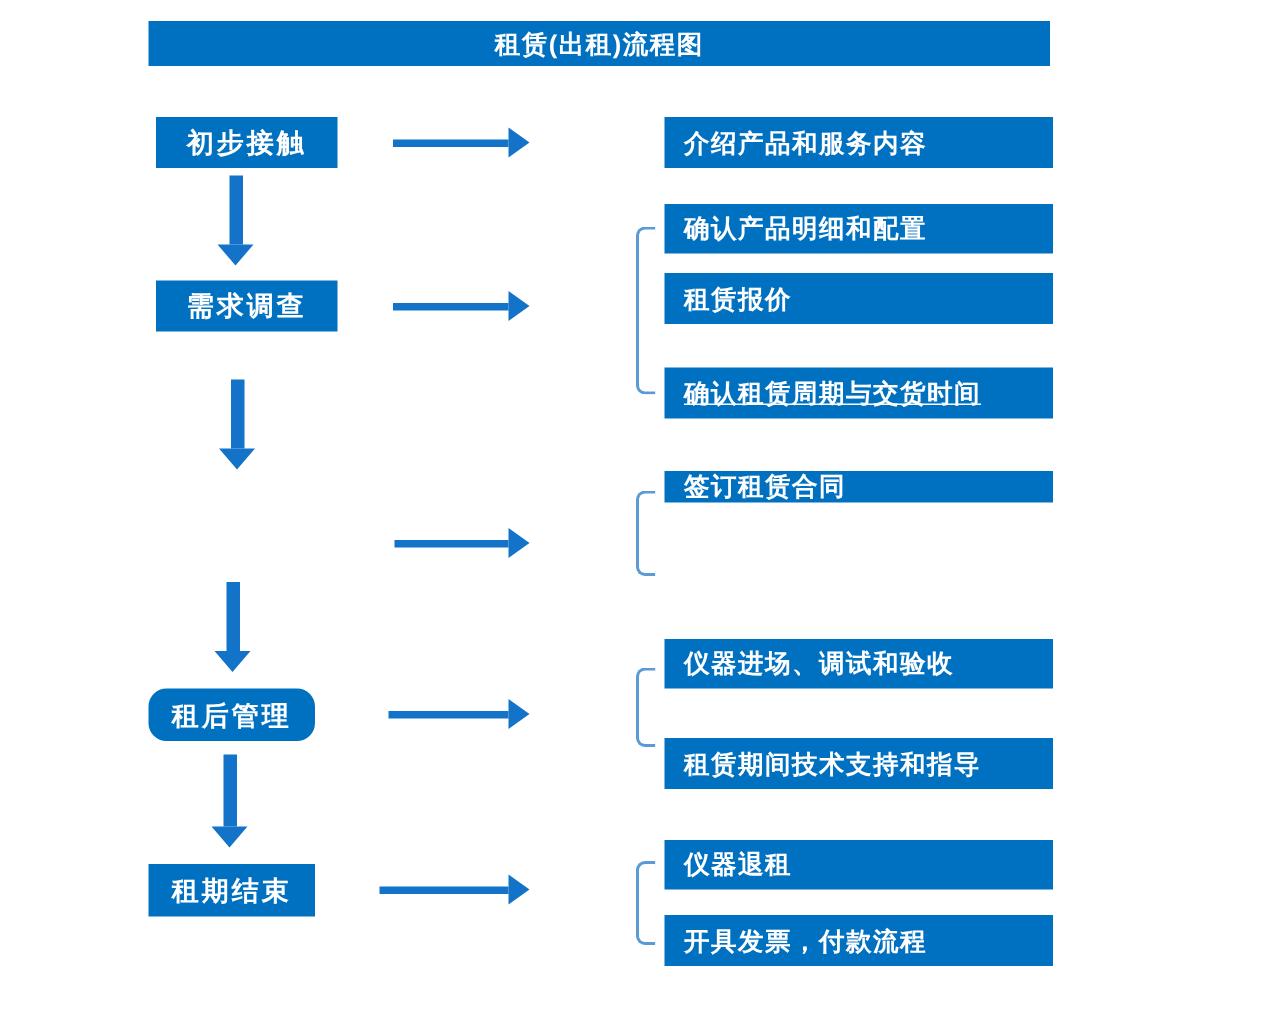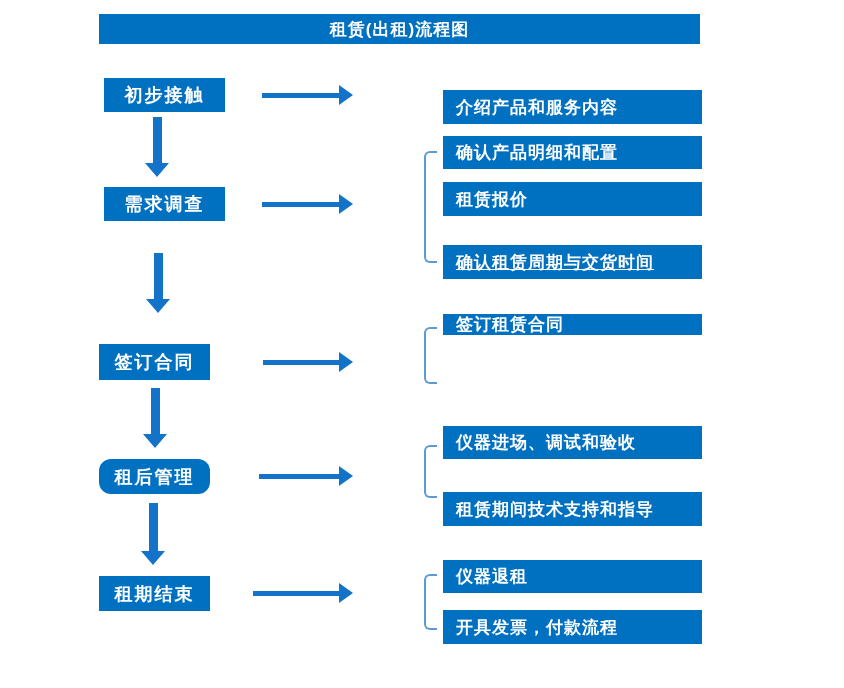--- a/index.html
+++ b/index.html
@@ -39,21 +39,20 @@
 </style>
 </head>
 <body>
 
 <div class="canvas">
 
   <div class="title">租赁(出租)流程图</div>
 
   <div class="step" style="left:104px; top:78px; width:121px; height:34px;">初步接触</div>
   <div class="step" style="left:104px; top:187px; width:121px; height:34px;">需求调查</div>
-  <div class="step" style="left:99px; top:344px; width:111px; height:36px;">签订合同</div>
   <div class="step" style="left:99px; top:459px; width:111px; height:35px;border-radius:12px;">租后管理</div>
   <div class="step" style="left:99px; top:576px; width:111px; height:35px;">租期结束</div>
 
   <div class="varrow" style="left:144px; top:117px; height:60px;">
     <span class="shaft"></span>
     <span class="head"></span>
   </div>
   <div class="varrow" style="left:145px; top:253px; height:60px;">
     <span class="shaft"></span>
     <span class="head"></span>
@@ -86,21 +85,21 @@
   <div class="harrow" style="left:253px; top:583px; width:100px;">
     <span class="shaft"></span>
     <span class="head"></span>
   </div>
 
   <div class="bracket" style="top:151px; height:112px;"></div>
   <div class="bracket" style="top:327px; height:57px;"></div>
   <div class="bracket" style="top:445px; height:53px;"></div>
   <div class="bracket" style="top:574px; height:56px;"></div>
 
-  <div class="detail" style="top:90px; height:34px;">介绍产品和服务内容</div>
+  <div class="detail" style="top:78px; height:34px;">介绍产品和服务内容</div>
   <div class="detail" style="top:136px; height:33px;">确认产品明细和配置</div>
   <div class="detail" style="top:182px; height:34px;">租赁报价</div>
   <div class="detail" style="top:245px; height:34px;text-decoration:underline;">确认租赁周期与交货时间</div>
   <div class="detail" style="top:314px; height:21px;">签订租赁合同</div>
   <div class="detail" style="top:426px; height:33px;">仪器进场、调试和验收</div>
   <div class="detail" style="top:492px; height:34px;">租赁期间技术支持和指导</div>
   <div class="detail" style="top:560px; height:33px;">仪器退租</div>
   <div class="detail" style="top:610px; height:34px;">开具发票，付款流程</div>
 
 </div>

